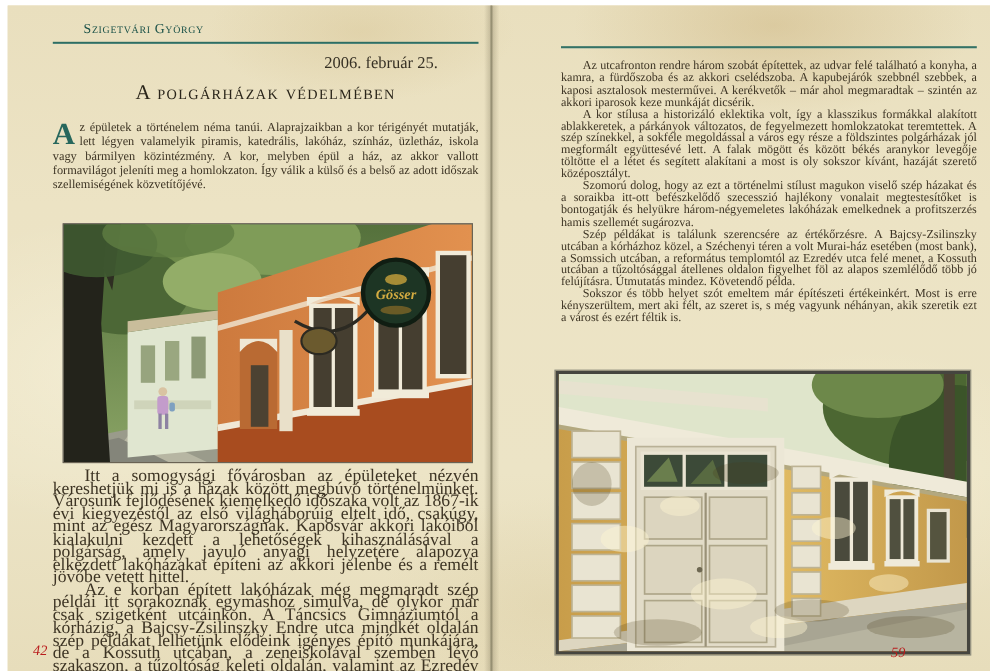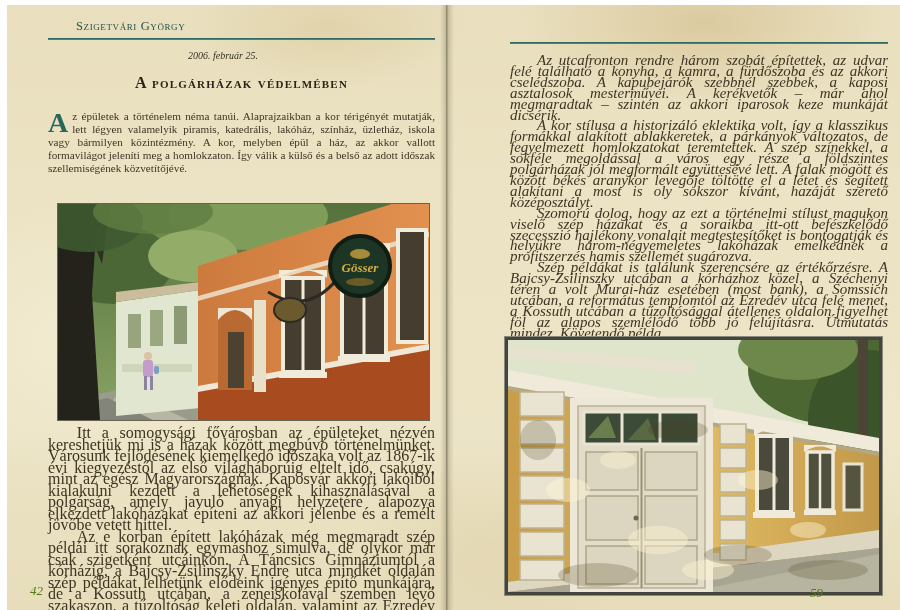--- a/index.html
+++ b/index.html
@@ -28,36 +28,36 @@
   }
   .gutter-line{
     position:absolute;left:446px;top:5px;width:1px;height:605px;background:#8f8a6d;opacity:.8;
   }
   
   .runhead{
     position:absolute;font-variant:small-caps;letter-spacing:.6px;
     font-size:12.5px;color:#1d5349;white-space:nowrap;margin-left:28px;
   }
   .rule{position:absolute;height:2px;background:linear-gradient(180deg,#2e6e62 55%,#6f9b90 100%);}
-  .date{position:absolute;font-style:italic;font-size:10px;color:#363024;text-align:center;}
+  .date{position:absolute;font-size:15px;color:#363024;text-align:right;}
   .title{
     position:absolute;text-align:center;font-variant:small-caps;
-    font-size:16px;letter-spacing:1.2px;color:#2a251a;font-weight:700;
+    font-size:19px;letter-spacing:1.2px;color:#2a251a;font-weight:400;
   }
   .btxt{color:#3d3424;text-align:justify;}
   .p1{position:absolute;font-size:11.2px;line-height:13px;}
   .dropcap{
     float:left;font-size:28px;line-height:23px;color:#27675c;
     padding:1px 4px 0 0;font-weight:600;
   }
   .pblock{position:absolute;}
   .pblock p{margin:0;text-indent:1.8em;}
   .l23 p{font-size:16px;line-height:11.5px;}
-  .rblk p{font-size:15px;line-height:10.9px;font-style:italic;}
-  .pagenum{position:absolute;font-style:italic;font-size:13px;color:#4d7c0f;}
+  .rblk p{font-size:11px;line-height:10.9px;}
+  .pagenum{position:absolute;font-style:italic;font-size:13px;color:#b91c1c;}
   
   .photo1{
     position:absolute;left:57px;top:203px;width:371px;height:216px;
     border:1px solid #6a6354;box-sizing:content-box;background:#737373;
   }
   .photo2{
     position:absolute;left:505px;top:337px;width:371px;height:252px;
     border:3px solid #45453f;outline:1px solid #8a8a7c;background:#caa14e;
   }
   .photo1 svg,.photo2 svg{display:block;width:100%;height:100%;}
@@ -167,20 +167,21 @@
 
   <div class="pagenum" style="left:30px;top:583px;">42</div>
 
   <div class="rule" style="left:510px;top:42px;width:378px;"></div>
 
   <div class="pblock rblk btxt" style="left:510px;top:55px;width:378px;">
     <p>Az utcafronton rendre három szobát építettek, az udvar felé található a konyha, a kamra, a fürdőszoba és az akkori cselédszoba. A kapubejárók szebbnél szebbek, a kaposi asztalosok mesterművei. A kerékvetők – már ahol megmaradtak – szintén az akkori iparosok keze munkáját dicsérik.</p>
     <p>A kor stílusa a historizáló eklektika volt, így a klasszikus formákkal alakított ablakkeretek, a párkányok változatos, de fegyelmezett homlokzatokat teremtettek. A szép színekkel, a sokféle megoldással a város egy része a földszintes polgárházak jól megformált együttesévé lett. A falak mögött és között békés aranykor levegője töltötte el a létet és segített alakítani a most is oly sokszor kívánt, hazáját szerető középosztályt.</p>
     <p>Szomorú dolog, hogy az ezt a történelmi stílust magukon viselő szép házakat és a soraikba itt-ott befészkelődő szecesszió hajlékony vonalait megtestesítőket is bontogatják és helyükre három-négyemeletes lakóházak emelkednek a profitszerzés hamis szellemét sugározva.</p>
     <p>Szép példákat is találunk szerencsére az értékőrzésre. A Bajcsy-Zsilinszky utcában a kórházhoz közel, a Széchenyi téren a volt Murai-ház esetében (most bank), a Somssich utcában, a református templomtól az Ezredév utca felé menet, a Kossuth utcában a tűzoltósággal átellenes oldalon figyelhet föl az alapos szemlélődő több jó felújításra. Útmutatás mindez. Követendő példa.</p>
+    <p>Sokszor és több helyet szót emeltem már építészeti értékeinkért. Most is erre kényszerültem, mert aki félt, az szeret is, s még vagyunk néhányan, akik szeretik ezt a várost és ezért féltik is.</p>
   </div>
 
   <div class="photo2">
     <svg viewBox="0 0 371 252" preserveAspectRatio="none">
       <defs>
         <linearGradient id="och" x1="0" y1="0" x2="1" y2="0">
           <stop offset="0" stop-color="#c89d4a"></stop>
             <stop offset=".55" stop-color="#e0ba62"></stop>
             <stop offset="1" stop-color="#c2984a"></stop>
         </linearGradient>

